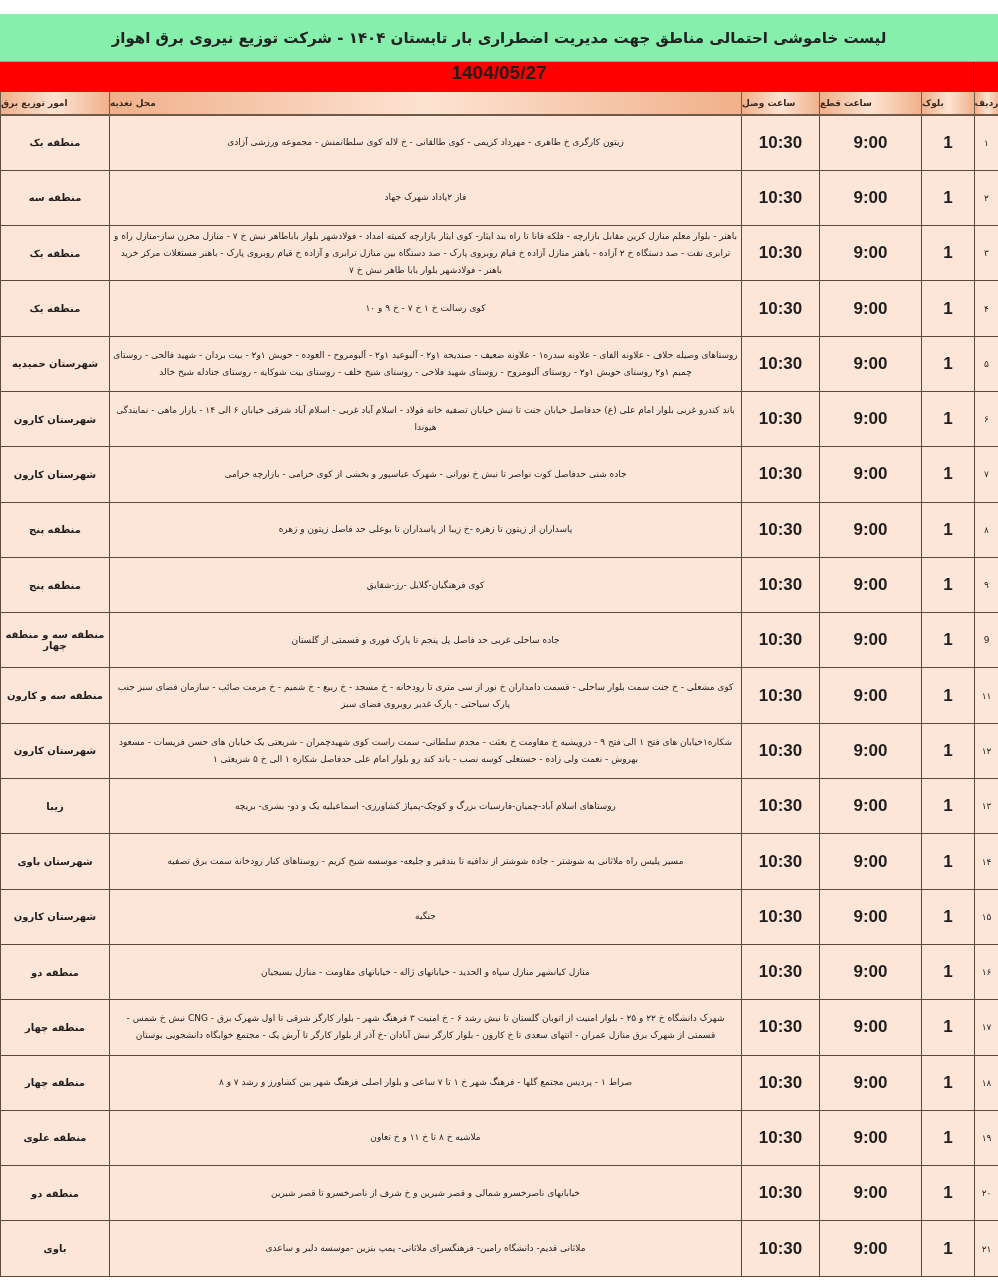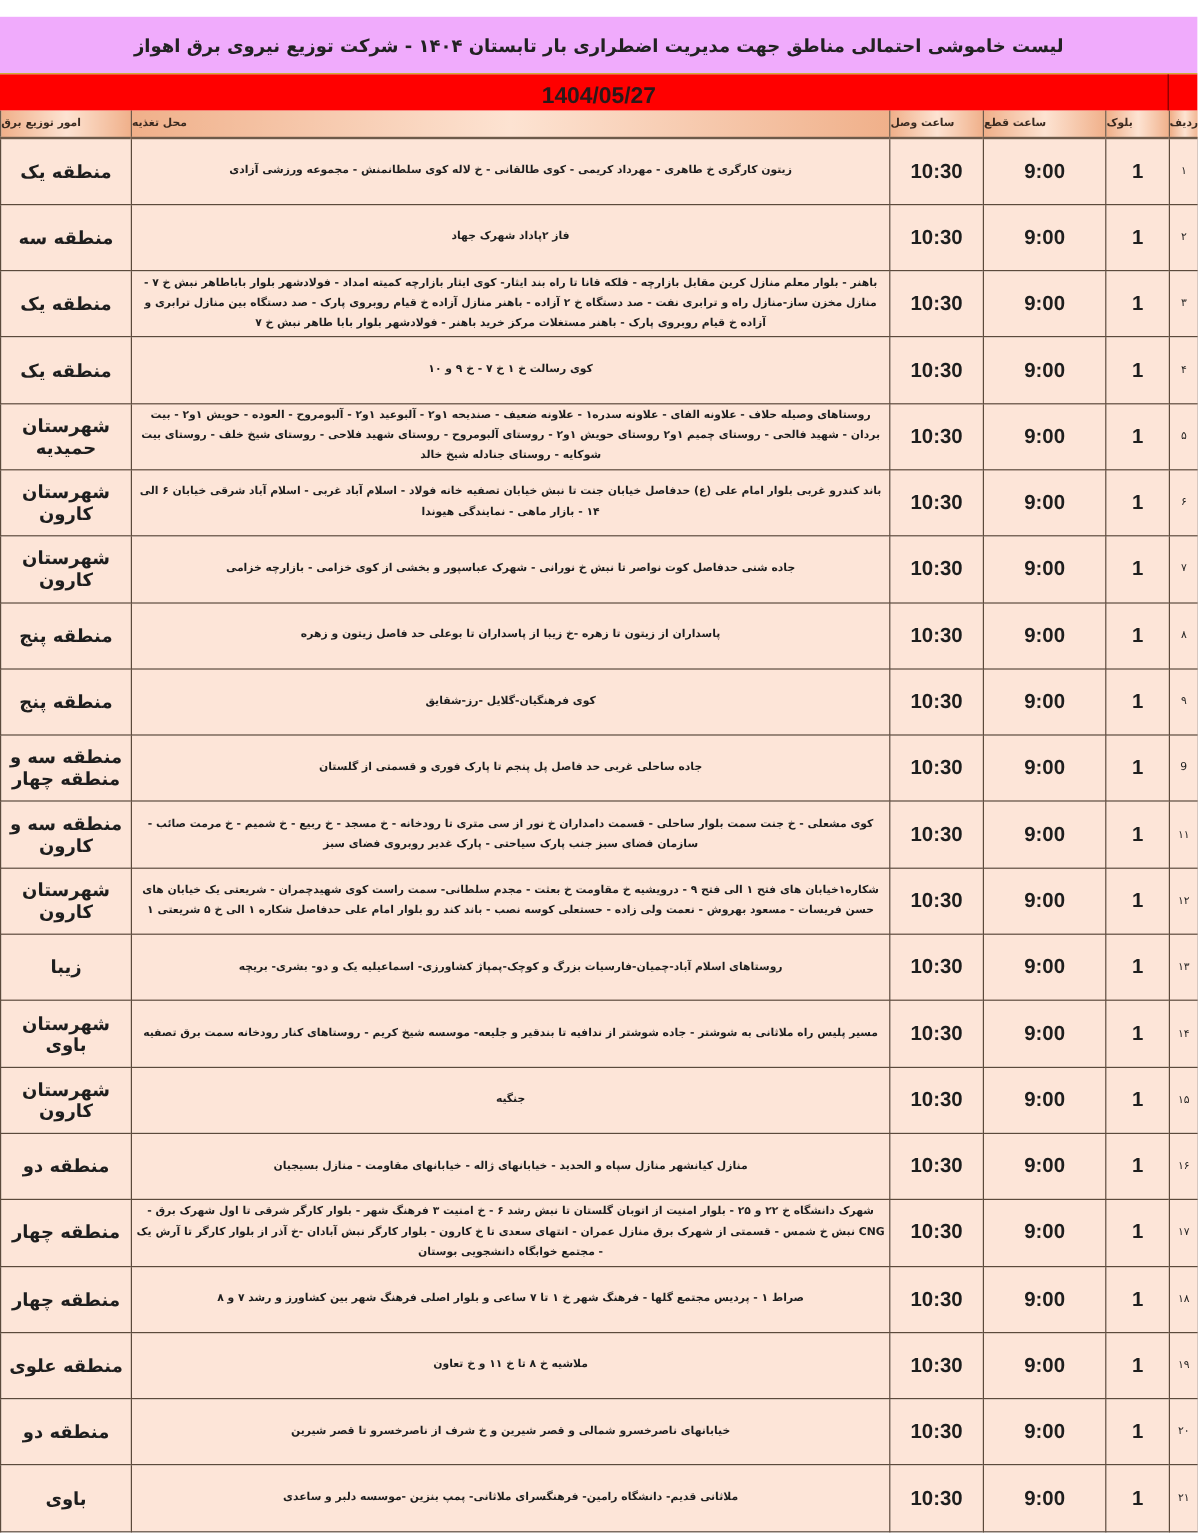--- a/index.html
+++ b/index.html
@@ -1,46 +1,46 @@
 <!DOCTYPE html>
 <html><head>
 <meta charset="utf-8">
 <style>
   html, body { margin: 0; padding: 0; background: #ffffff; }
   body { width: 998px; height: 1280px; overflow: hidden; font-family: "DejaVu Sans", sans-serif; position: relative; }
   .topgap { height: 14px; background: #ffffff; }
   .title-band {
-    height: 47px; background: #f0abfc;
+    height: 47px; background: #86efac;
     display: flex; align-items: center; justify-content: center;
     border-bottom: 1px solid #c8b000;
   }
   .title-band span { font-size: 15px; font-weight: bold; color: #222; direction: rtl; }
   .date-band {
     position: relative; height: 30px; background: #ff0000;
-    display: flex; align-items: flex-end; justify-content: center;
+    display: flex; align-items: flex-start; justify-content: center;
   }
   .date-band .date { font-family: "Liberation Sans", sans-serif; font-weight: bold; font-size: 19px; color: #2a1a1a; }
   .date-band .corner { position: absolute; right: 0; top: 0; width: 24px; height: 30px; border-left: 1px solid #7a0000; }
   table { border-collapse: collapse; width: 998px; table-layout: fixed; direction: rtl; }
   th {
     height: 22px; font-size: 9px; font-weight: bold; color: #3a2a20;
     background: linear-gradient(90deg, #f0b08a 0%, #fde3d2 50%, #f0b08a 100%);
     border-left: 1px solid #6d5a4a; border-bottom: 2px solid #6d5a4a;
     padding: 0; text-align: left;
   }
   td {
     background: #fde5d8; border: 1px solid #5c4a3c;
     text-align: center; vertical-align: middle; padding: 0 3px;
     color: #1e1e1e;
   }
   tr.row { height: 55.3px; }
   td.radif { font-size: 9px; }
   td.num { font-family: "Liberation Sans", sans-serif; font-weight: bold; font-size: 17px; }
-  td.loc { font-size: 9px; font-weight: bold; line-height: 17px; }
-  td.area { font-size: 15px; font-weight: bold; }
+  td.loc { font-size: 9px; font-weight: normal; line-height: 17px; }
+  td.area { font-size: 10px; font-weight: bold; }
 </style>
 </head>
 <body>
 
 <div class="topgap"></div>
 <div class="title-band">
   <span>لیست خاموشی احتمالی مناطق جهت مدیریت اضطراری بار تابستان ۱۴۰۴ - شرکت توزیع نیروی برق اهواز</span>
 </div>
 <div class="date-band">
   <span class="date">1404/05/27</span>

